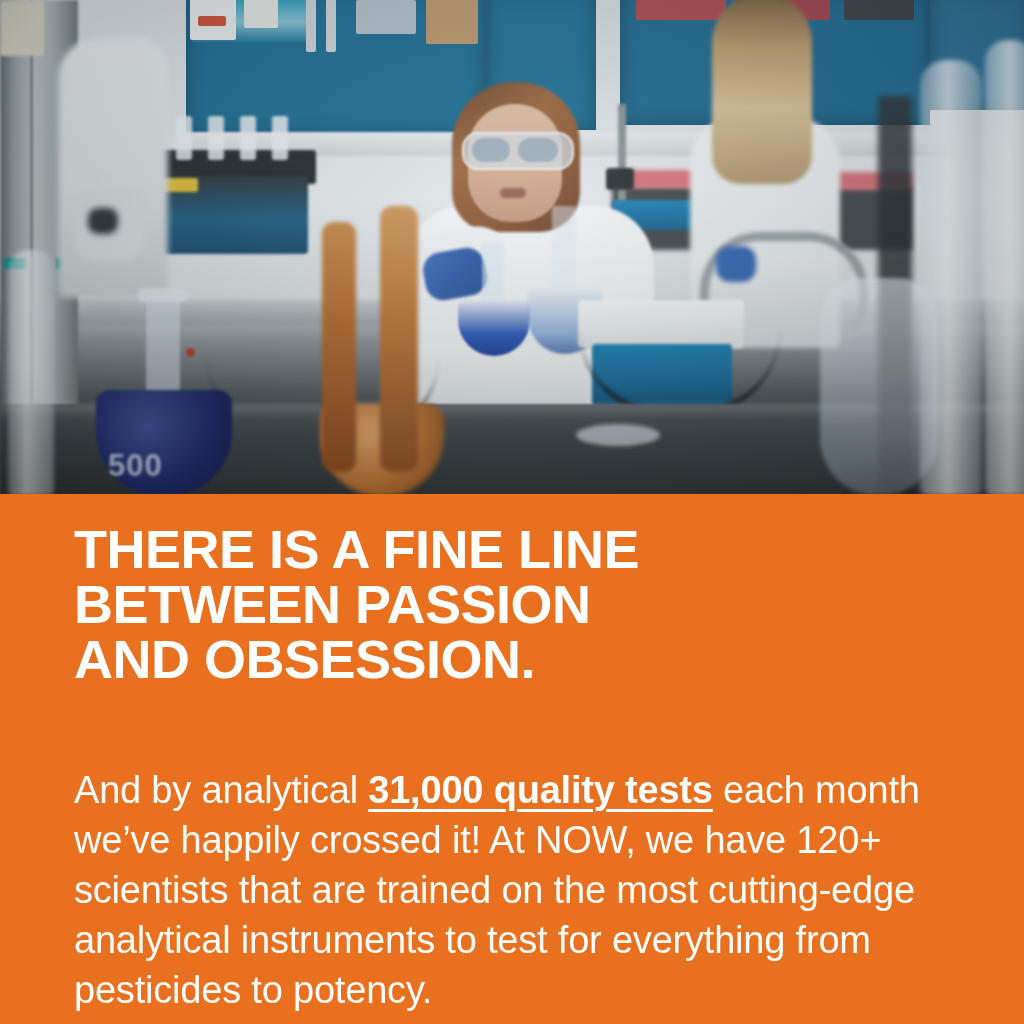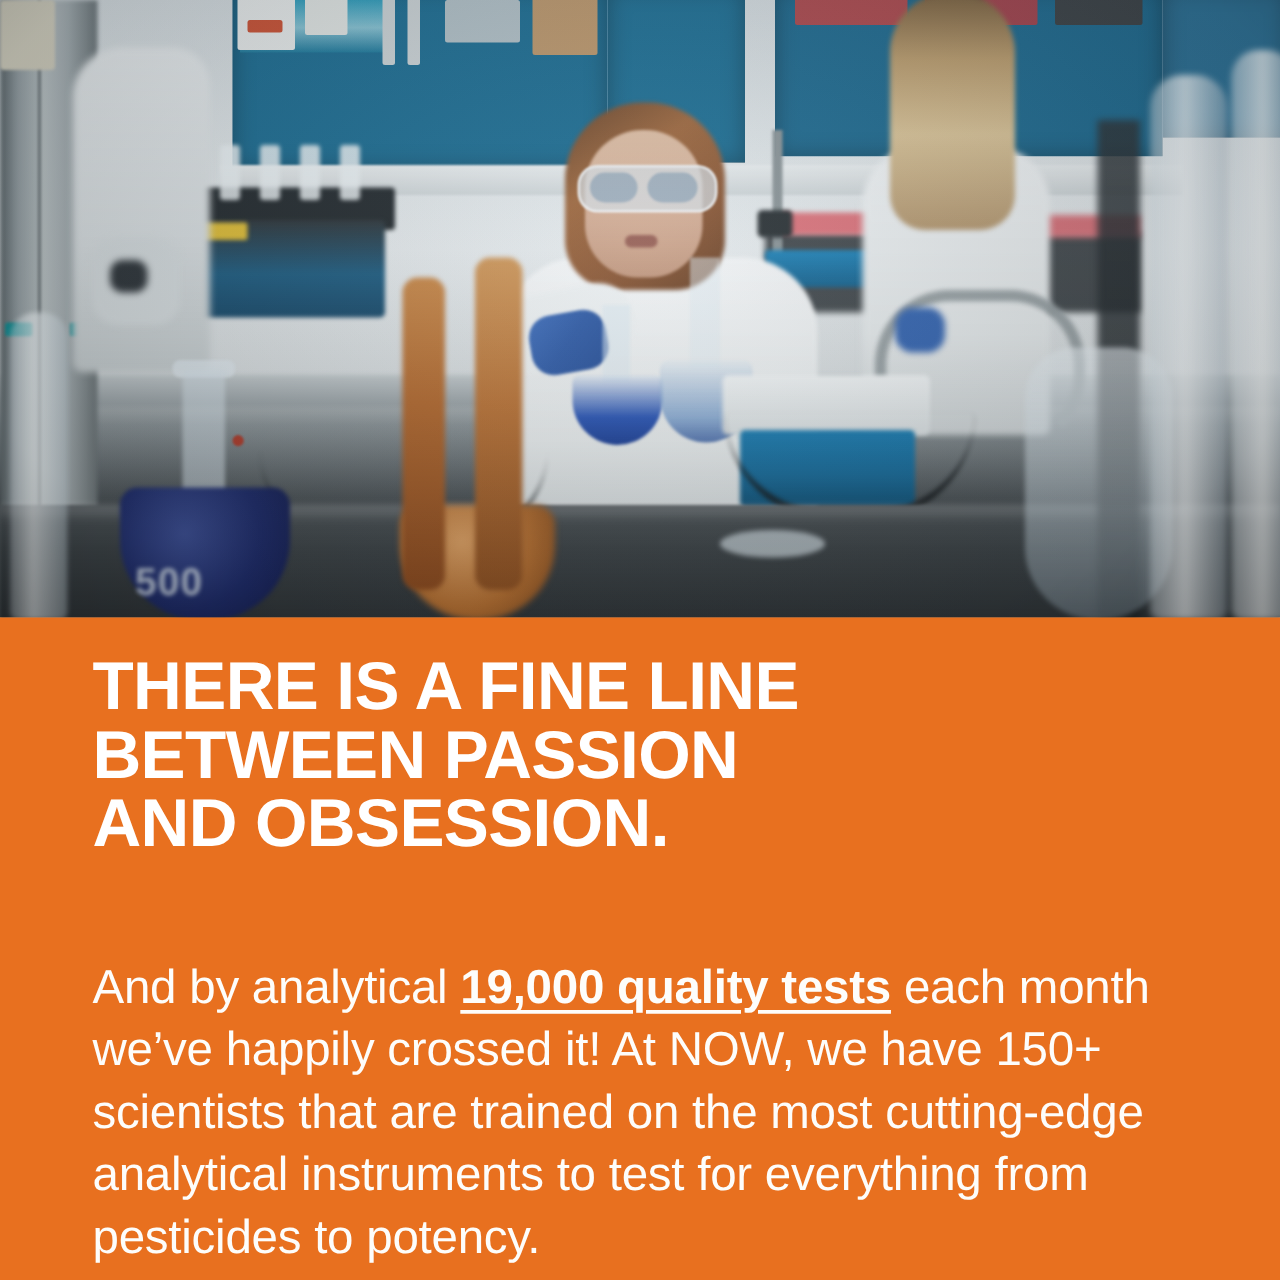--- a/index.html
+++ b/index.html
@@ -489,16 +489,16 @@
     <div class="cool-tint"></div>
     <div class="grade"></div>
   </div>
 
   <div id="panel">
 
     <div id="headline">THERE IS A FINE LINE
 BETWEEN PASSION
 AND OBSESSION.</div>
 
-    <p id="body-copy"><span>And by analytical </span><span class="emph">19,000 quality tests</span><span> each month we’ve happily crossed it! At NOW, we have 150+ scientists that are trained on the most cutting-edge analytical instruments to test for everything from pesticides to potency.</span></p>
+    <p id="body-copy"><span>And by analytical </span><span class="emph">31,000 quality tests</span><span> each month we’ve happily crossed it! At NOW, we have 120+ scientists that are trained on the most cutting-edge analytical instruments to test for everything from pesticides to potency.</span></p>
 
   </div>
 </div>
 
 </body></html>

